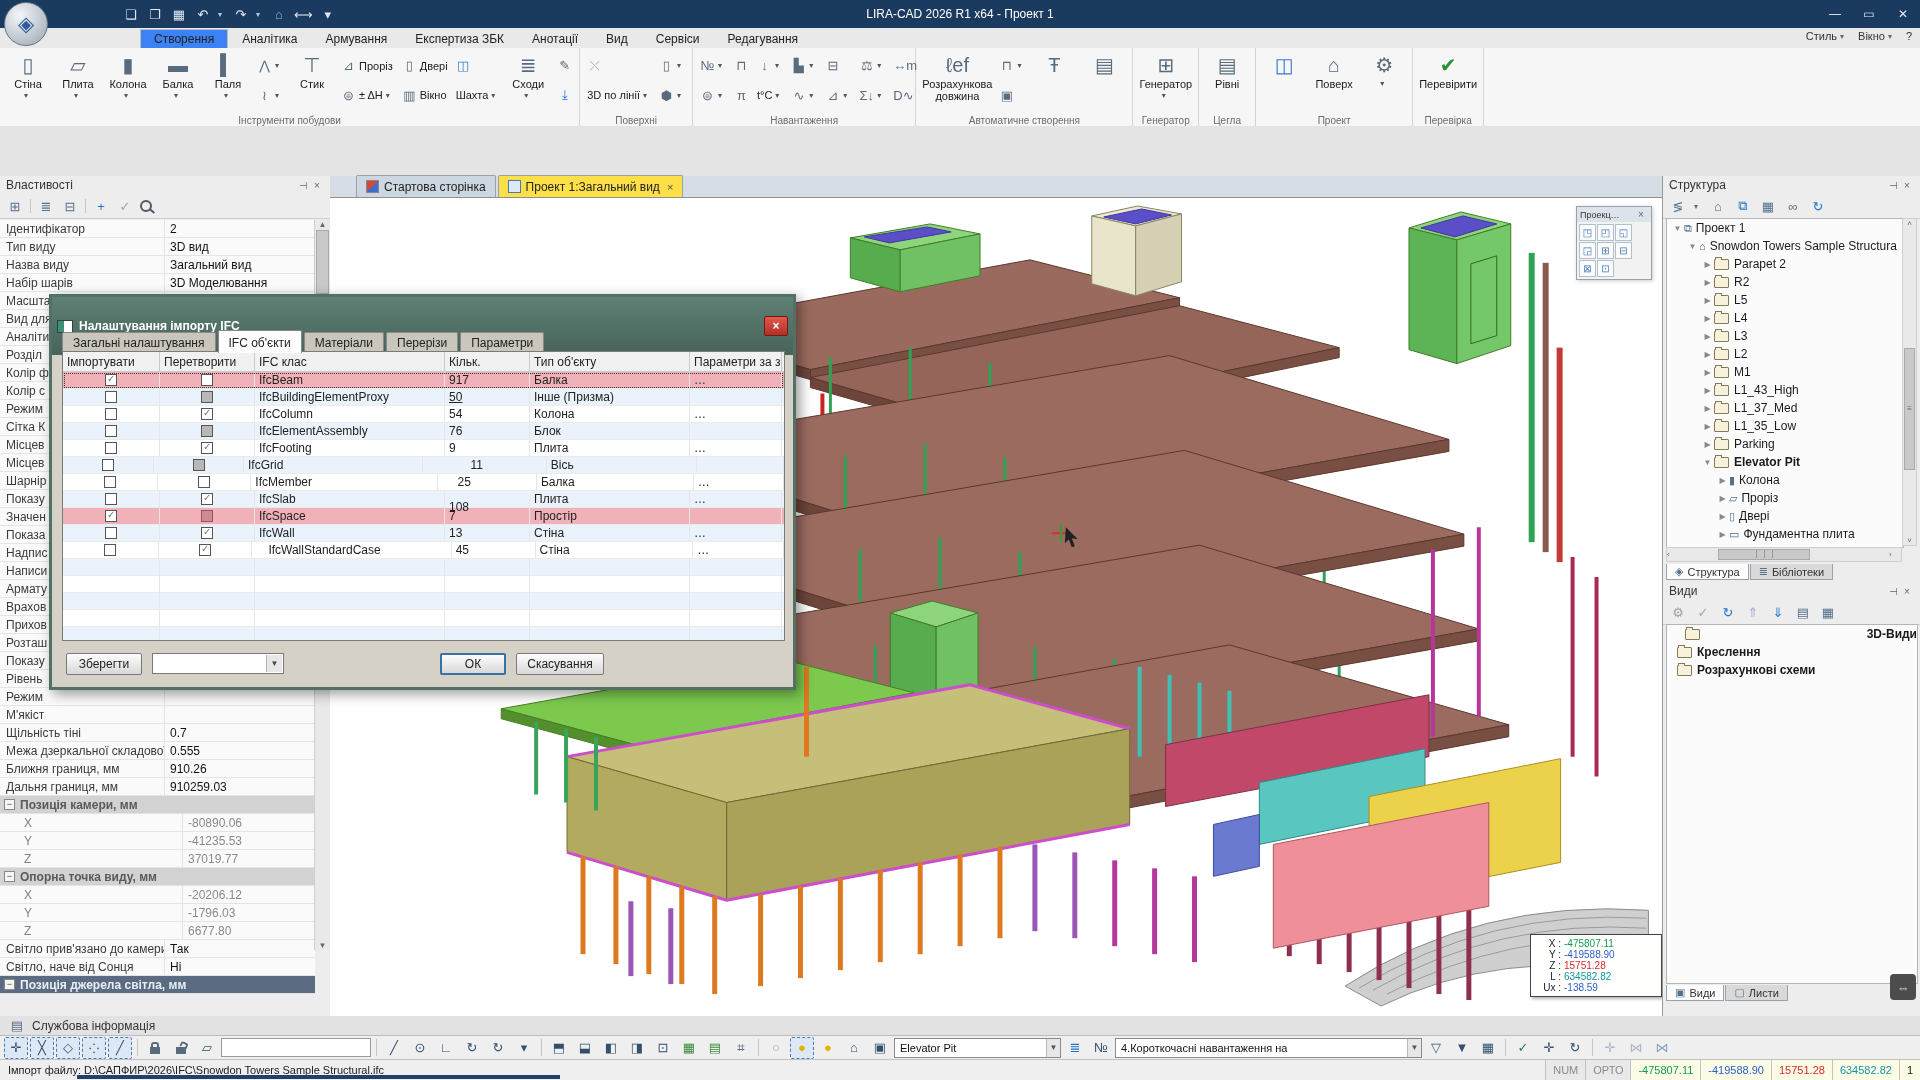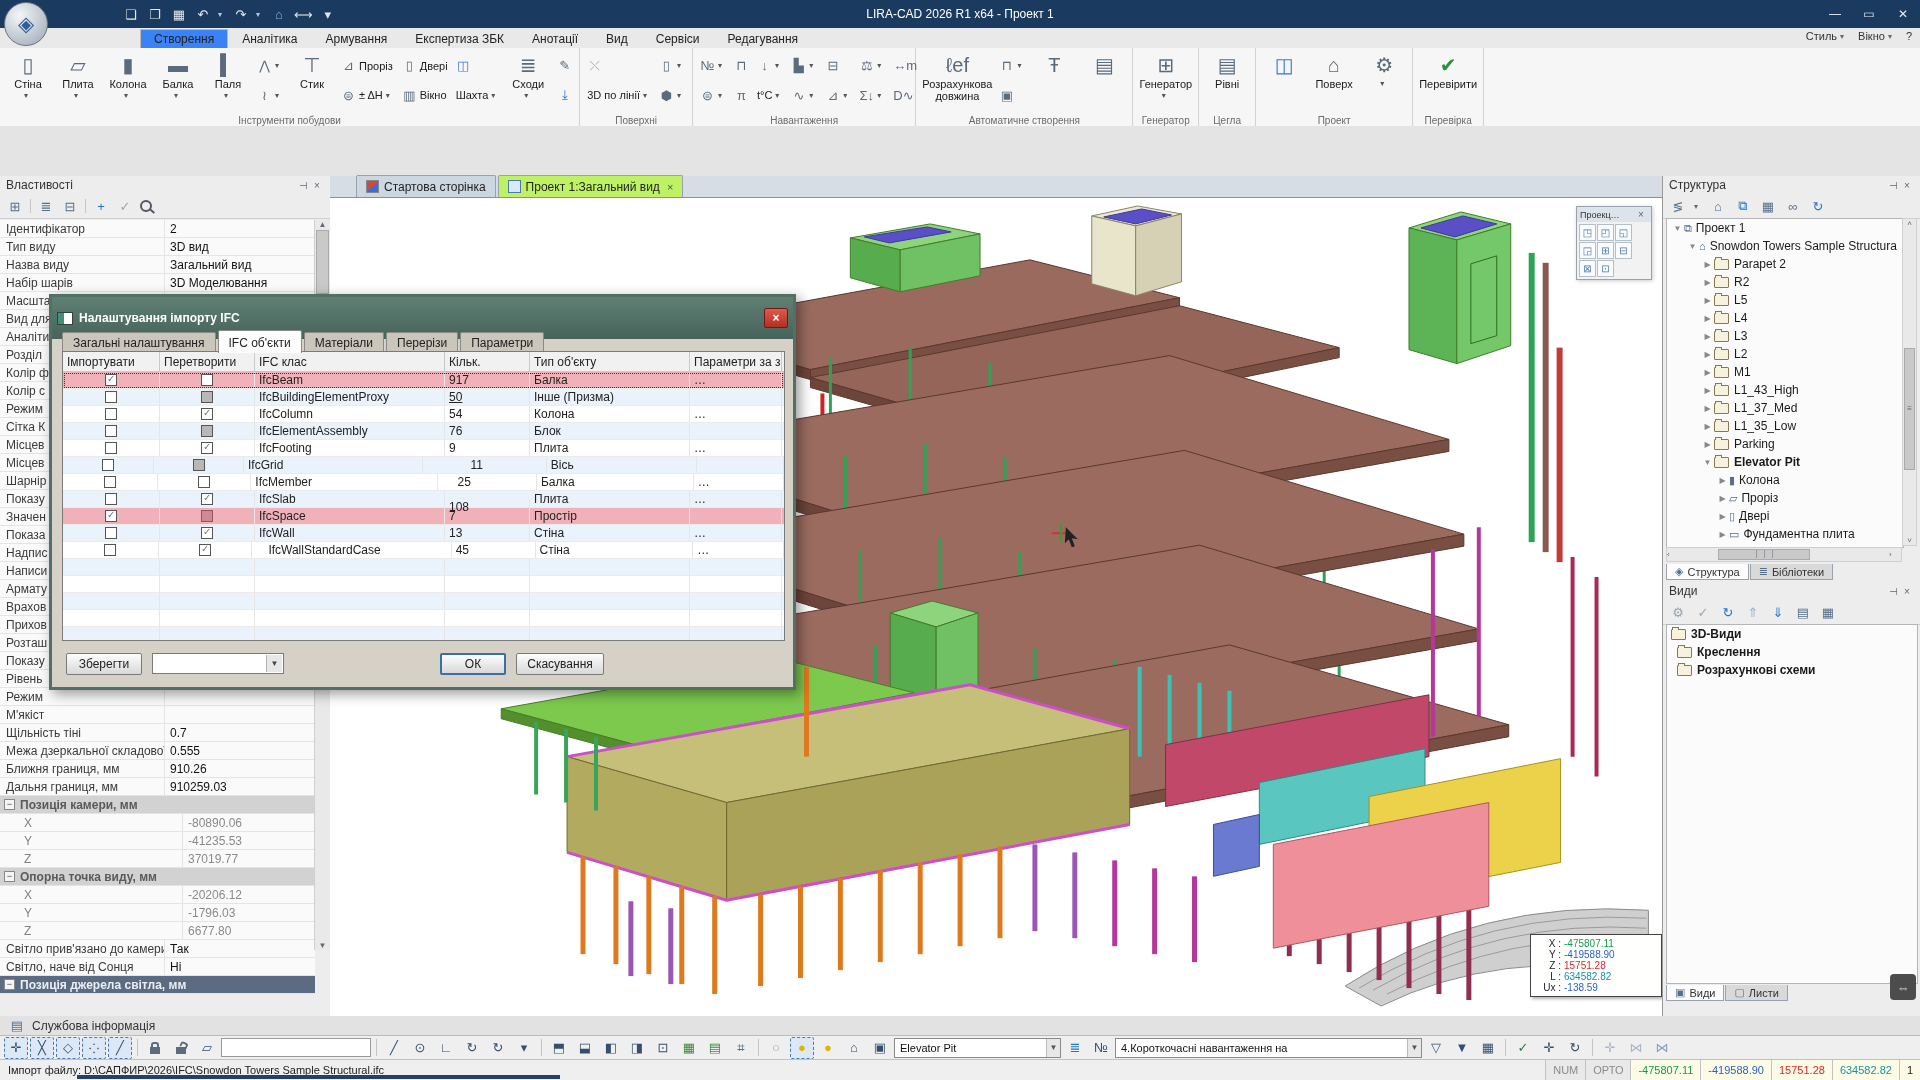--- a/index.html
+++ b/index.html
@@ -61,21 +61,21 @@
   .prow.g,.prow.gd{padding-left:4px;color:#5a5a5a;font-weight:bold;background:#d2d2d2}
   .prow.gd{background:#5b6c82;color:#e9eef5}
   .gbox{font-size:9px;margin-right:5px;border:1px solid #888;width:9px;height:9px;line-height:8px;text-align:center;background:#f5f5f5;color:#444;font-weight:normal}
   #lscroll{position:absolute;right:0;top:44px;width:15px;height:730px;background:#e9e9e9;border-left:1px solid #cfcfcf;font-size:8px;color:#667;text-align:center}
   .sthumb{background:#c9c9c9;border:1px solid #aaa;margin:1px}
   #pfoot-icon{color:#55708c}
   
   #center{left:330px;top:0;width:1332px;height:840px;background:#fff}
   #doctabs{left:0;top:0;width:100%;height:22px;background:#d7dde4;border-bottom:1px solid #8f8f8f;display:flex;align-items:flex-end;padding-left:26px;box-sizing:border-box}
   .dtabitem{display:flex;align-items:center;gap:5px;padding:2px 9px;height:17px;border:1px solid #98a2ac;border-bottom:none;background:#cdd7e2;font-size:12px;margin-right:2px;border-radius:2px 2px 0 0}
-  .dtabitem.act{background:#bef264}
+  .dtabitem.act{background:#fde047}
   .ticon1{width:11px;height:11px;background:linear-gradient(135deg,#d04a3a 50%,#3a6fd0 50%);border:1px solid #888}
   .ticon2{width:11px;height:11px;border:1px solid #4a7ab5;background:#dce9f7}
   .tclose{color:#555;font-size:11px;margin-left:2px}
   #canvas{left:0;top:22px;width:1332px;height:818px;background:#ffffff;overflow:hidden}
   
   #palette{right:10px;top:8px;width:74px;background:#f2f2f2;border:1px solid #98a2ac;box-shadow:1px 1px 4px rgba(0,0,0,.2)}
   #palette .phead{height:15px;background:#dde3ea;display:flex;align-items:center;padding:0 3px;font-size:9px;color:#333}
   #palette .pbody{display:flex;flex-wrap:wrap;padding:2px;gap:1px}
   .palbtn{width:15px;height:15px;border:1px solid #b5bfca;display:flex;align-items:center;justify-content:center;font-size:10px;color:#4a7ab5;background:#fafbfc}
   
@@ -115,21 +115,21 @@
   .lockico:before{content:"";position:absolute;top:-5px;left:1px;width:4px;height:4px;border:2px solid #5a6b7d;border-bottom:none;border-radius:3px 3px 0 0}
   .lockico.open:before{left:4px;transform:rotate(25deg)}
   #statusbar{left:0;top:1060px;width:1920px;height:20px;background:#efefef;display:flex;align-items:center;font-size:11px}
   #status-msg{padding-left:8px;color:#222;flex:1;white-space:nowrap;overflow:hidden}
   .sf{border-left:1px solid #c2c2c2;padding:0 7px;height:100%;display:flex;align-items:center;background:#fbfbe6;white-space:nowrap}
   .sf.dim{background:#e9e9e9;color:#8a8a8a}
   #sprogress{position:absolute;left:77px;top:1075px;width:483px;height:4px;background:#23406b;z-index:5}
   
   #dlg{left:49px;top:294px;width:747px;height:396px;background:#d5d1c6;border:3px solid #527064;
        box-shadow:4px 4px 12px rgba(0,0,0,.4);z-index:60;box-sizing:border-box}
-  #dtitle{height:26px;background:linear-gradient(#5f8074,#47635a);color:#fff;display:flex;align-items:center;padding:8px 5px;font-weight:bold;font-size:12px;gap:6px}
+  #dtitle{height:26px;background:linear-gradient(#5f8074,#47635a);color:#fff;display:flex;align-items:center;padding:16px 5px;font-weight:bold;font-size:12px;gap:6px}
   .dtico{width:14px;height:11px;background:#fff;border:1px solid #2e443d;display:inline-block;position:relative}
   .dtico:before{content:"";position:absolute;left:0;top:0;width:6px;height:11px;background:#3f8f7a}
   #dclose{margin-left:auto;width:22px;height:18px;background:linear-gradient(#e05a4a,#b03025);border:1px solid #6f1a12;color:#fff;display:flex;align-items:center;justify-content:center;font-size:12px;font-weight:bold;border-radius:2px}
   #dtabs{position:absolute;left:10px;top:33px;display:flex;align-items:flex-end}
   .dtab{padding:3px 10px;border:1px solid #8a8a8a;border-bottom:none;background:#cac6bb;margin-right:2px;border-radius:2px 2px 0 0;font-size:12px}
   .dtab.act{background:#fdfdfd;padding-top:5px;position:relative;z-index:2}
   #dtable{position:absolute;left:10px;top:54px;width:721px;height:288px;background:#fff;border:1px solid #7a7a7a;overflow:hidden}
   .dhead{display:flex;height:20px;background:#f1f1f1;border-bottom:1px solid #c9c9c9;box-sizing:border-box}
   .dhc{border-right:1px solid #c9c9c9;padding:3px 4px 0 4px;overflow:hidden;white-space:nowrap;box-sizing:border-box;color:#222}
   .drow{display:flex;height:17px;border-bottom:1px solid #ebebeb;box-sizing:border-box;background:#fff}
@@ -1001,21 +1001,21 @@
           <span class="tico" style="color: rgb(154, 165, 174);">⚙</span>
           <span class="tico" style="color: rgb(154, 165, 174);">✓</span>
           <span class="tico" style="color: rgb(34, 119, 204);">↻</span>
           <span class="tico" style="color: rgb(154, 176, 200);">⇑</span>
           <span class="tico" style="color: rgb(34, 119, 204);">⇓</span>
           <span class="tico">▤</span>
           <span class="tico">▦</span>
         </div>
     </div>
     <div id="vtree">
-        <div class="trow b" style="padding-left: 4px;">
+        <div class="trow b" style="padding-left: 18px; justify-content: space-between;">
           <span class="folder"></span>
           <span>3D-Види</span>
         </div>
         <div class="trow b" style="padding-left: 10px;">
           <span class="folder"></span>
           <span>Креслення</span>
         </div>
         <div class="trow b" style="padding-left: 10px;">
           <span class="folder"></span>
           <span>Розрахункові схеми</span>

